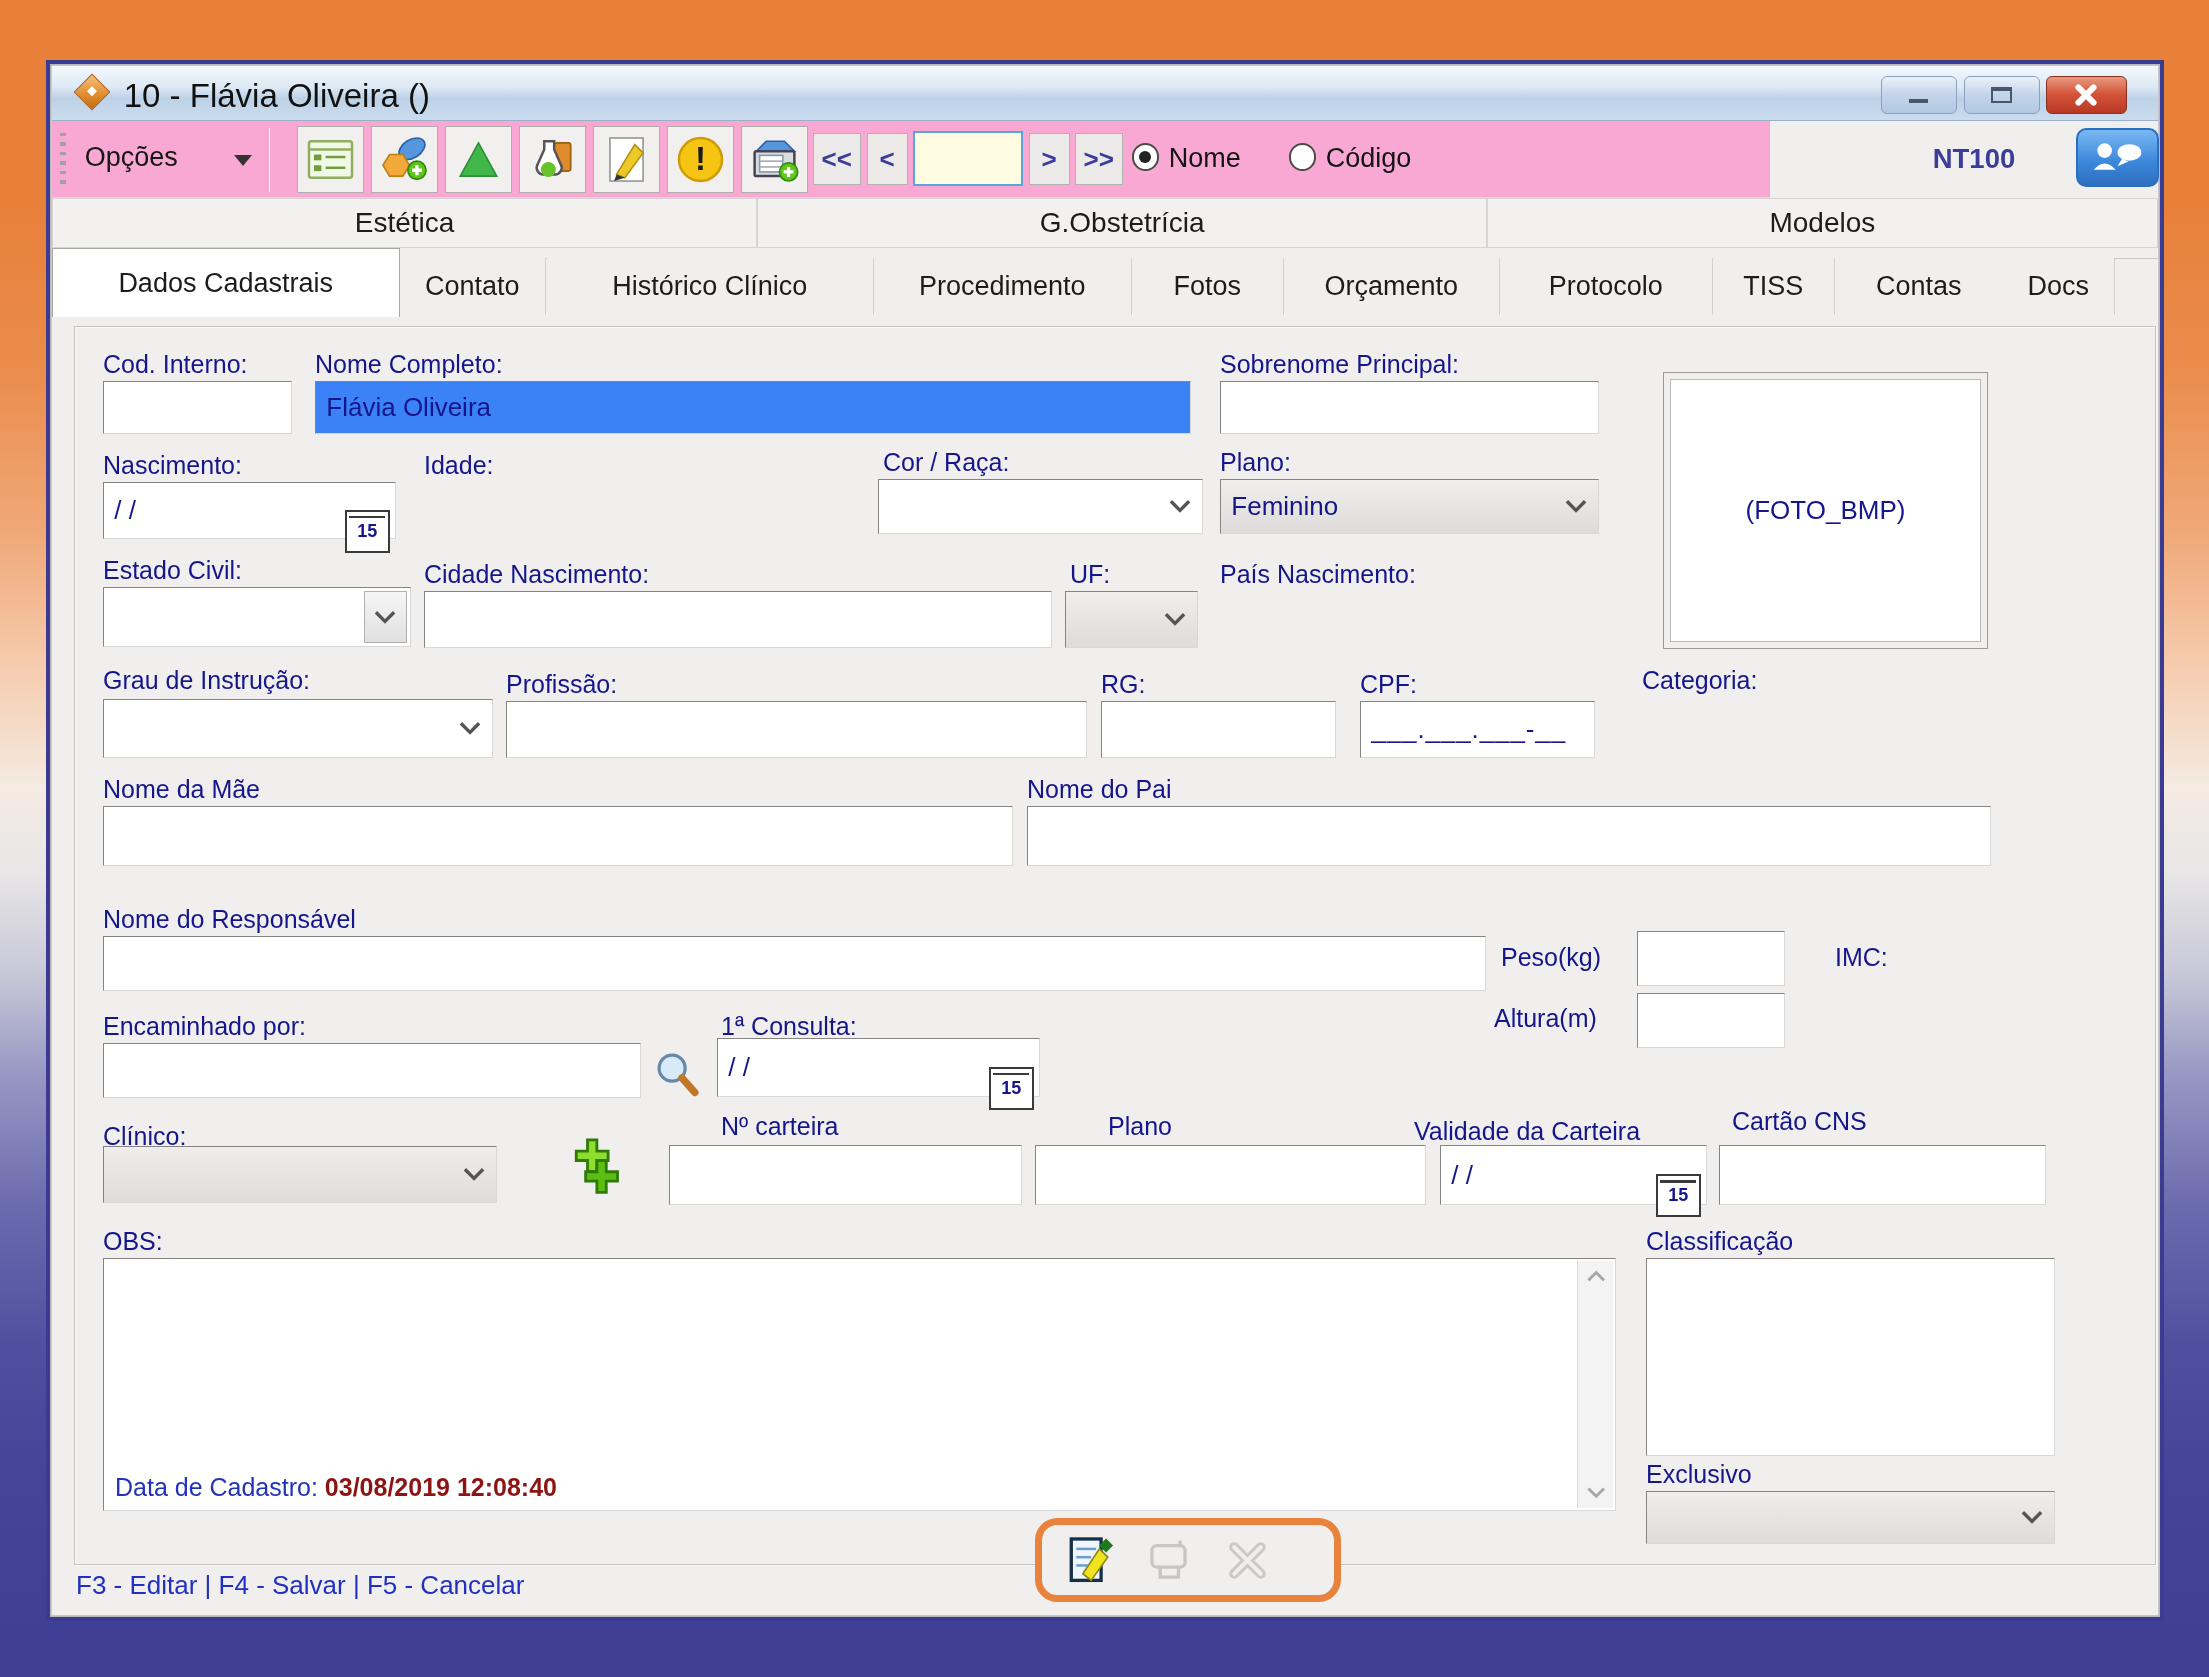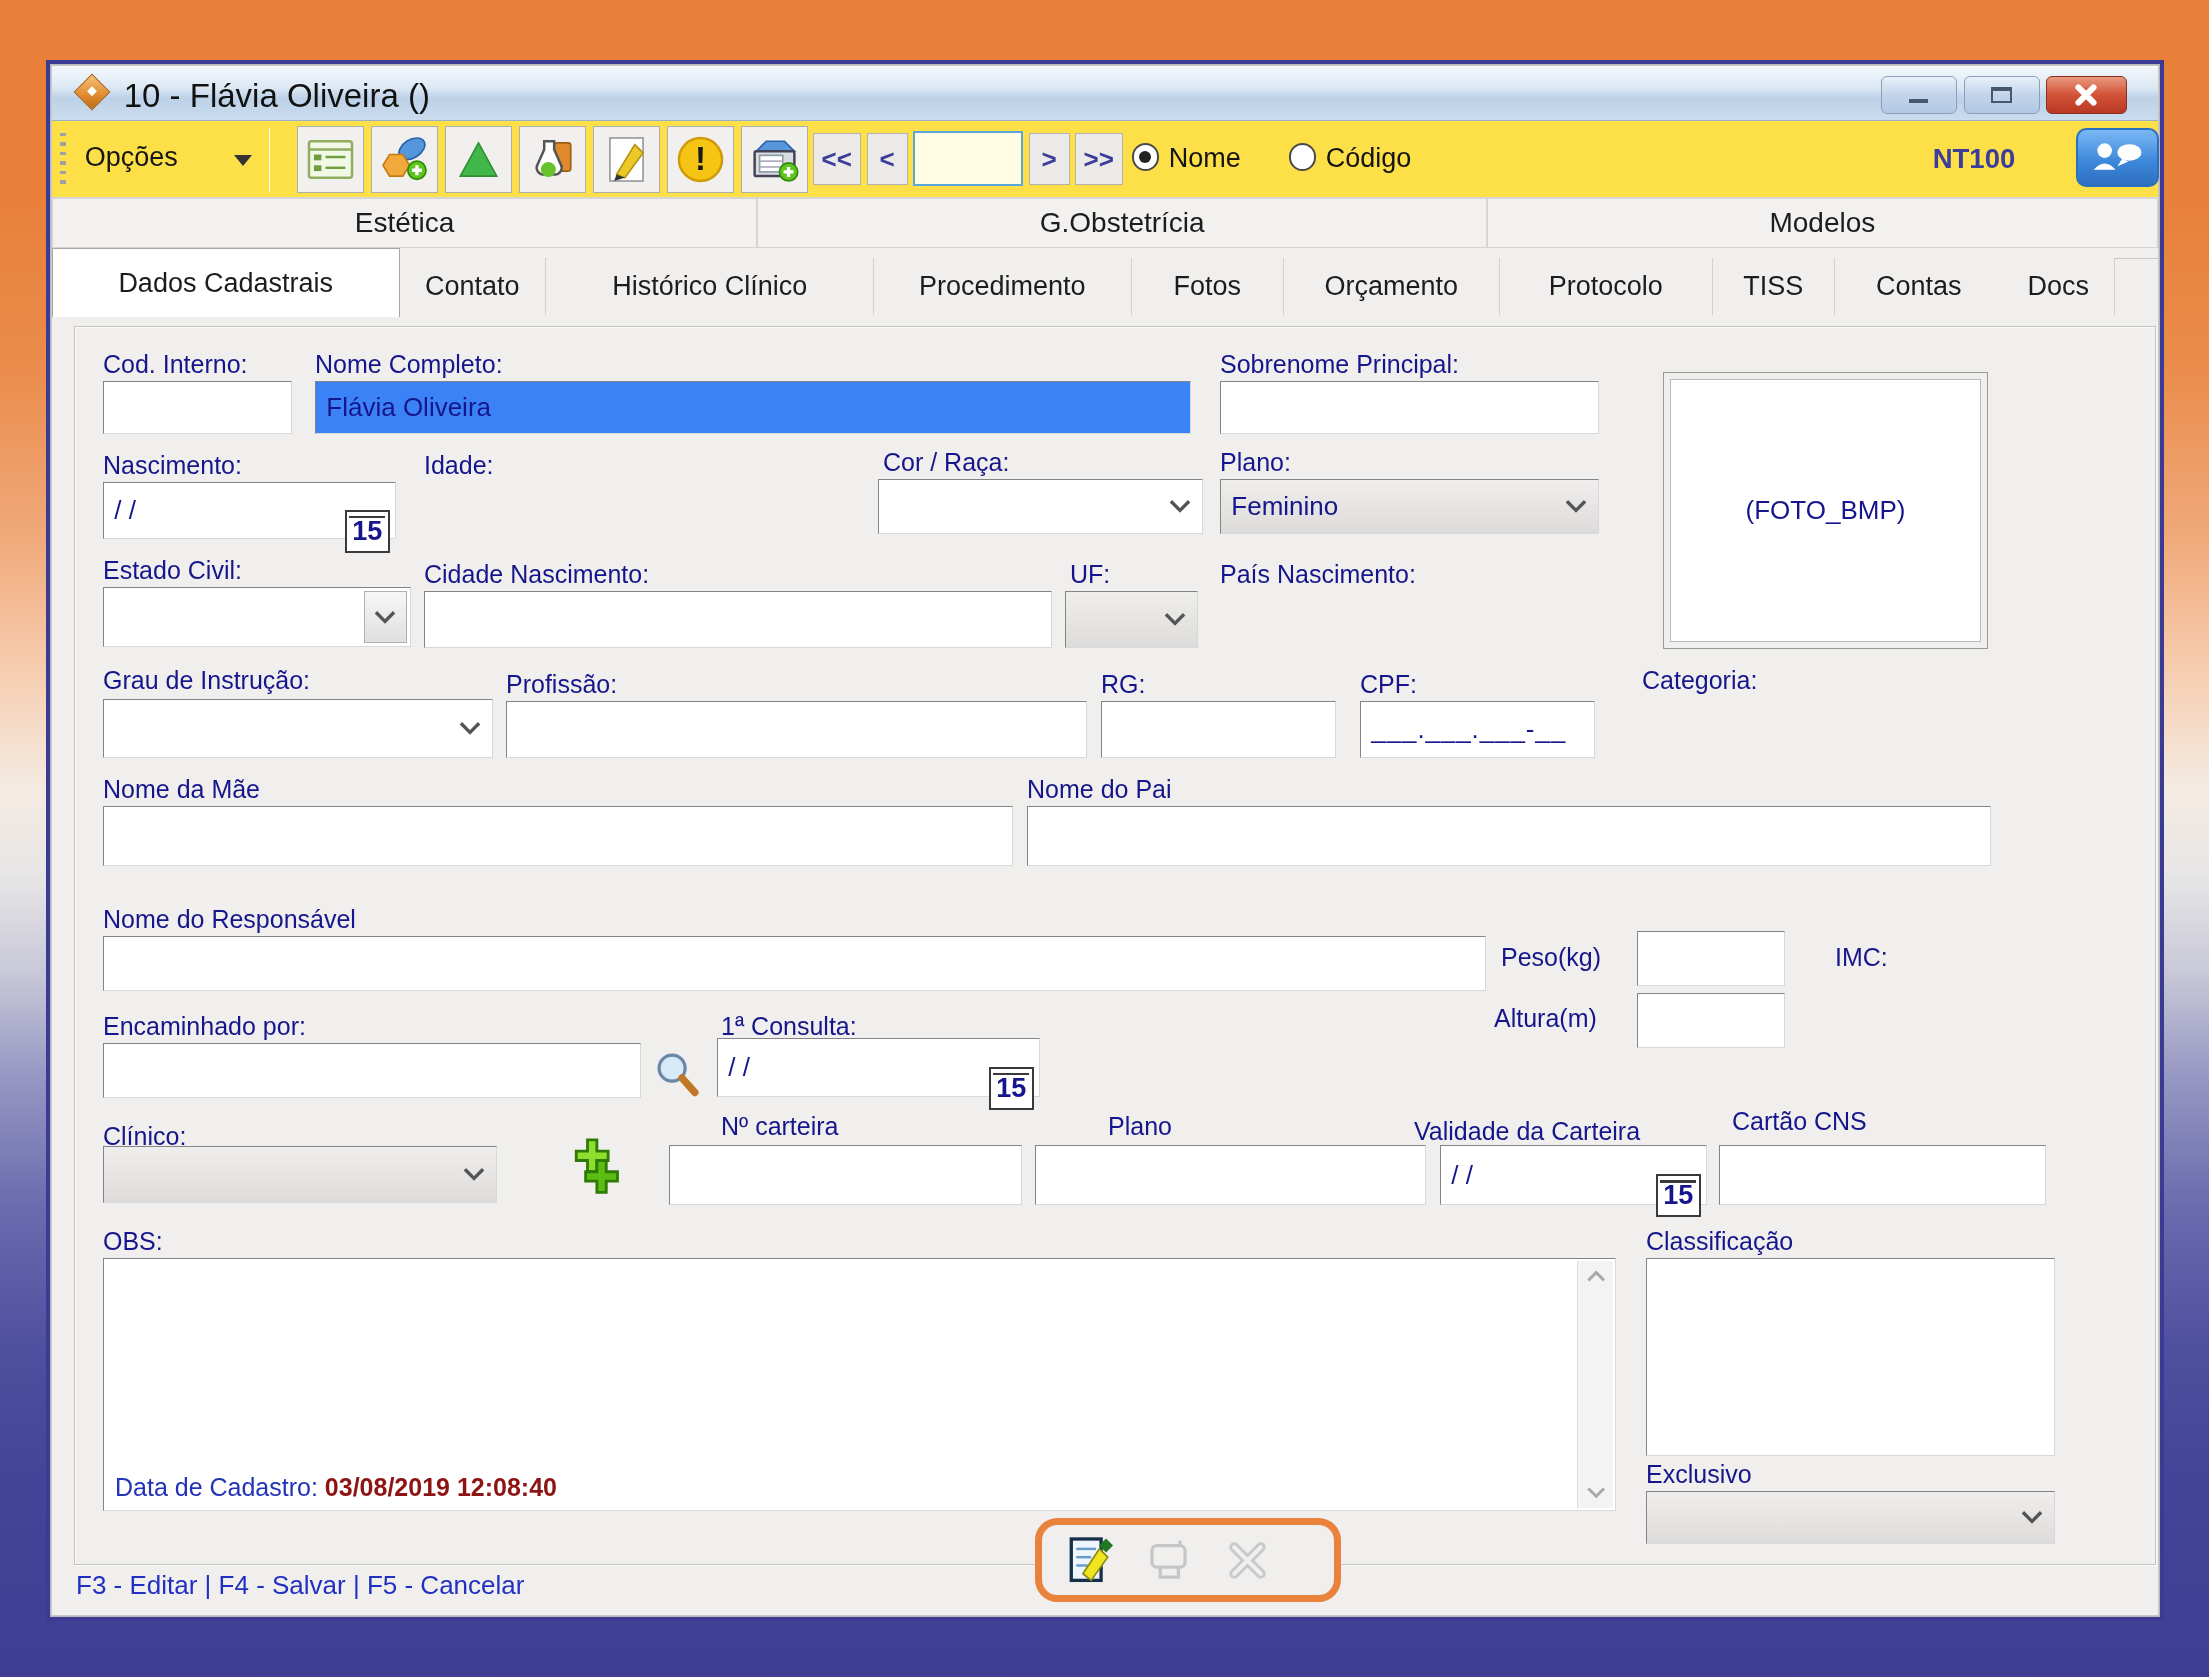--- a/index.html
+++ b/index.html
@@ -26,21 +26,21 @@
   .diamond { position:absolute; left:27.5px; top:13px; width:26px; height:26px; transform:rotate(45deg);
     background:linear-gradient(135deg,#f6c27a,#e08a2e 60%,#c06a14); border:1.7px solid #a85c10; }
   .diamond span { position:absolute; left:7.7px; top:7.7px; width:6.9px; height:6.9px; background:#fff; }
   .winbtn { position:absolute; top:10.3px; height:38px; border-radius:6px;
     border:1.7px solid #8aa0bc; background:linear-gradient(180deg,#eaf1f9,#c2d4ea 50%,#b2c8e2);
     display:flex; align-items:center; justify-content:center; }
   .winbtn.close { background:linear-gradient(180deg,#e89a80,#d4543a 48%,#b83824); border-color:#8a3020; }
   .dash { width:19px; height:4.3px; background:#47586d; margin-top:12px; }
   .sq { width:20.6px; height:15.5px; border:2.6px solid #47586d; border-top-width:4.3px; background:transparent; }
   
-  .toolbar { position:absolute; left:1.7px; top:57px; width:2106px; height:77px; background:#fde047; border-bottom:0.9px solid #d8d7d5; }
+  .toolbar { position:absolute; left:1.7px; top:57px; width:1718px; height:77px; background:#f9a8d4; border-bottom:0.9px solid #d8d7d5; }
   .grip { position:absolute; left:8.6px; top:12px; width:6px; height:53px;
     background:repeating-linear-gradient(180deg,#a0a0a0 0 3.4px, transparent 3.4px 9.5px); }
   .options-label { position:absolute; left:33px; top:20.6px; font-size:27px; color:#161616; }
   .caret-down { position:absolute; left:182px; top:34px; width:0; height:0;
     border-left:9.5px solid transparent; border-right:9.5px solid transparent; border-top:11.2px solid #333; }
   .tsep { position:absolute; left:217px; top:6.9px; width:1.7px; height:64px; background:#d2d1cf; border-right:0.9px solid #fff; }
   .tbtn { position:absolute; top:5.2px; width:67px; height:67px; border:1.7px solid #aeaeac; background:#f1f0ee;
     display:flex; align-items:center; justify-content:center; }
   .navbtn { position:absolute; top:12px; height:52px; border:1.7px solid #b2b2b0; background:#ebeae8;
     display:flex; align-items:center; justify-content:center; font-size:26px; font-weight:bold; color:#3c3c9a; }
@@ -72,21 +72,21 @@
   .sel { position:absolute; border:1.7px solid; border-color:#848484 #d8d8d8 #d8d8d8 #848484;
     display:flex; align-items:center; justify-content:space-between; padding:0 8.6px 0 10.3px;
     font-size:26px; color:#16168c; }
   .sel.gray { background:linear-gradient(180deg,#efeeec,#dddcda); }
   .sel.white { background:#fff; }
   .selbtn { width:43px; height:calc(100% - 6.9px); border:1.7px solid #b0b0b0; background:linear-gradient(180deg,#f6f6f6,#e0e0e0);
     display:flex; align-items:center; justify-content:center; }
   .chev { width:26px; height:17px; }
   .datefield { justify-content:space-between; padding-right:5.2px; }
   .calbtn { width:45px; height:43px; border:2.6px solid #3a3a3a; background:#fff; position:relative;
-    display:flex; align-items:center; justify-content:center; font-size:27px; font-weight:bold; color:#15158c;margin-top:41px; }
+    display:flex; align-items:center; justify-content:center; font-size:18px; font-weight:bold; color:#15158c;margin-top:41px; }
   .calbtn em { position:absolute; left:2.6px; right:2.6px; top:4.3px; height:2.6px; background:#3a3a3a; }
   .photo-frame { position:absolute; left:1613px; top:308px; width:325px; height:277px;
     border:1.7px solid #9a9a98; padding:6px; background:#f0efed; }
   .photo-inner { width:100%; height:100%; background:#fff; border:1.7px solid #b9b9b7;
     display:flex; align-items:center; justify-content:center; font-size:26px; color:#16168c; }
   .obs-box { position:absolute; left:53px; top:1194px; width:1513px; height:253px; background:#fff;
     border:1.7px solid; border-color:#848484 #d8d8d8 #d8d8d8 #848484; }
   .vscroll { position:absolute; right:1.7px; top:1.7px; bottom:1.7px; width:36px; background:#f3f3f3; border-left:0.9px solid #dcdcdc;
     display:flex; flex-direction:column; justify-content:space-between; align-items:center; padding:8.6px 0; }
   .list-box { position:absolute; left:1596px; top:1194px; width:409px; height:198px; background:#fff;

